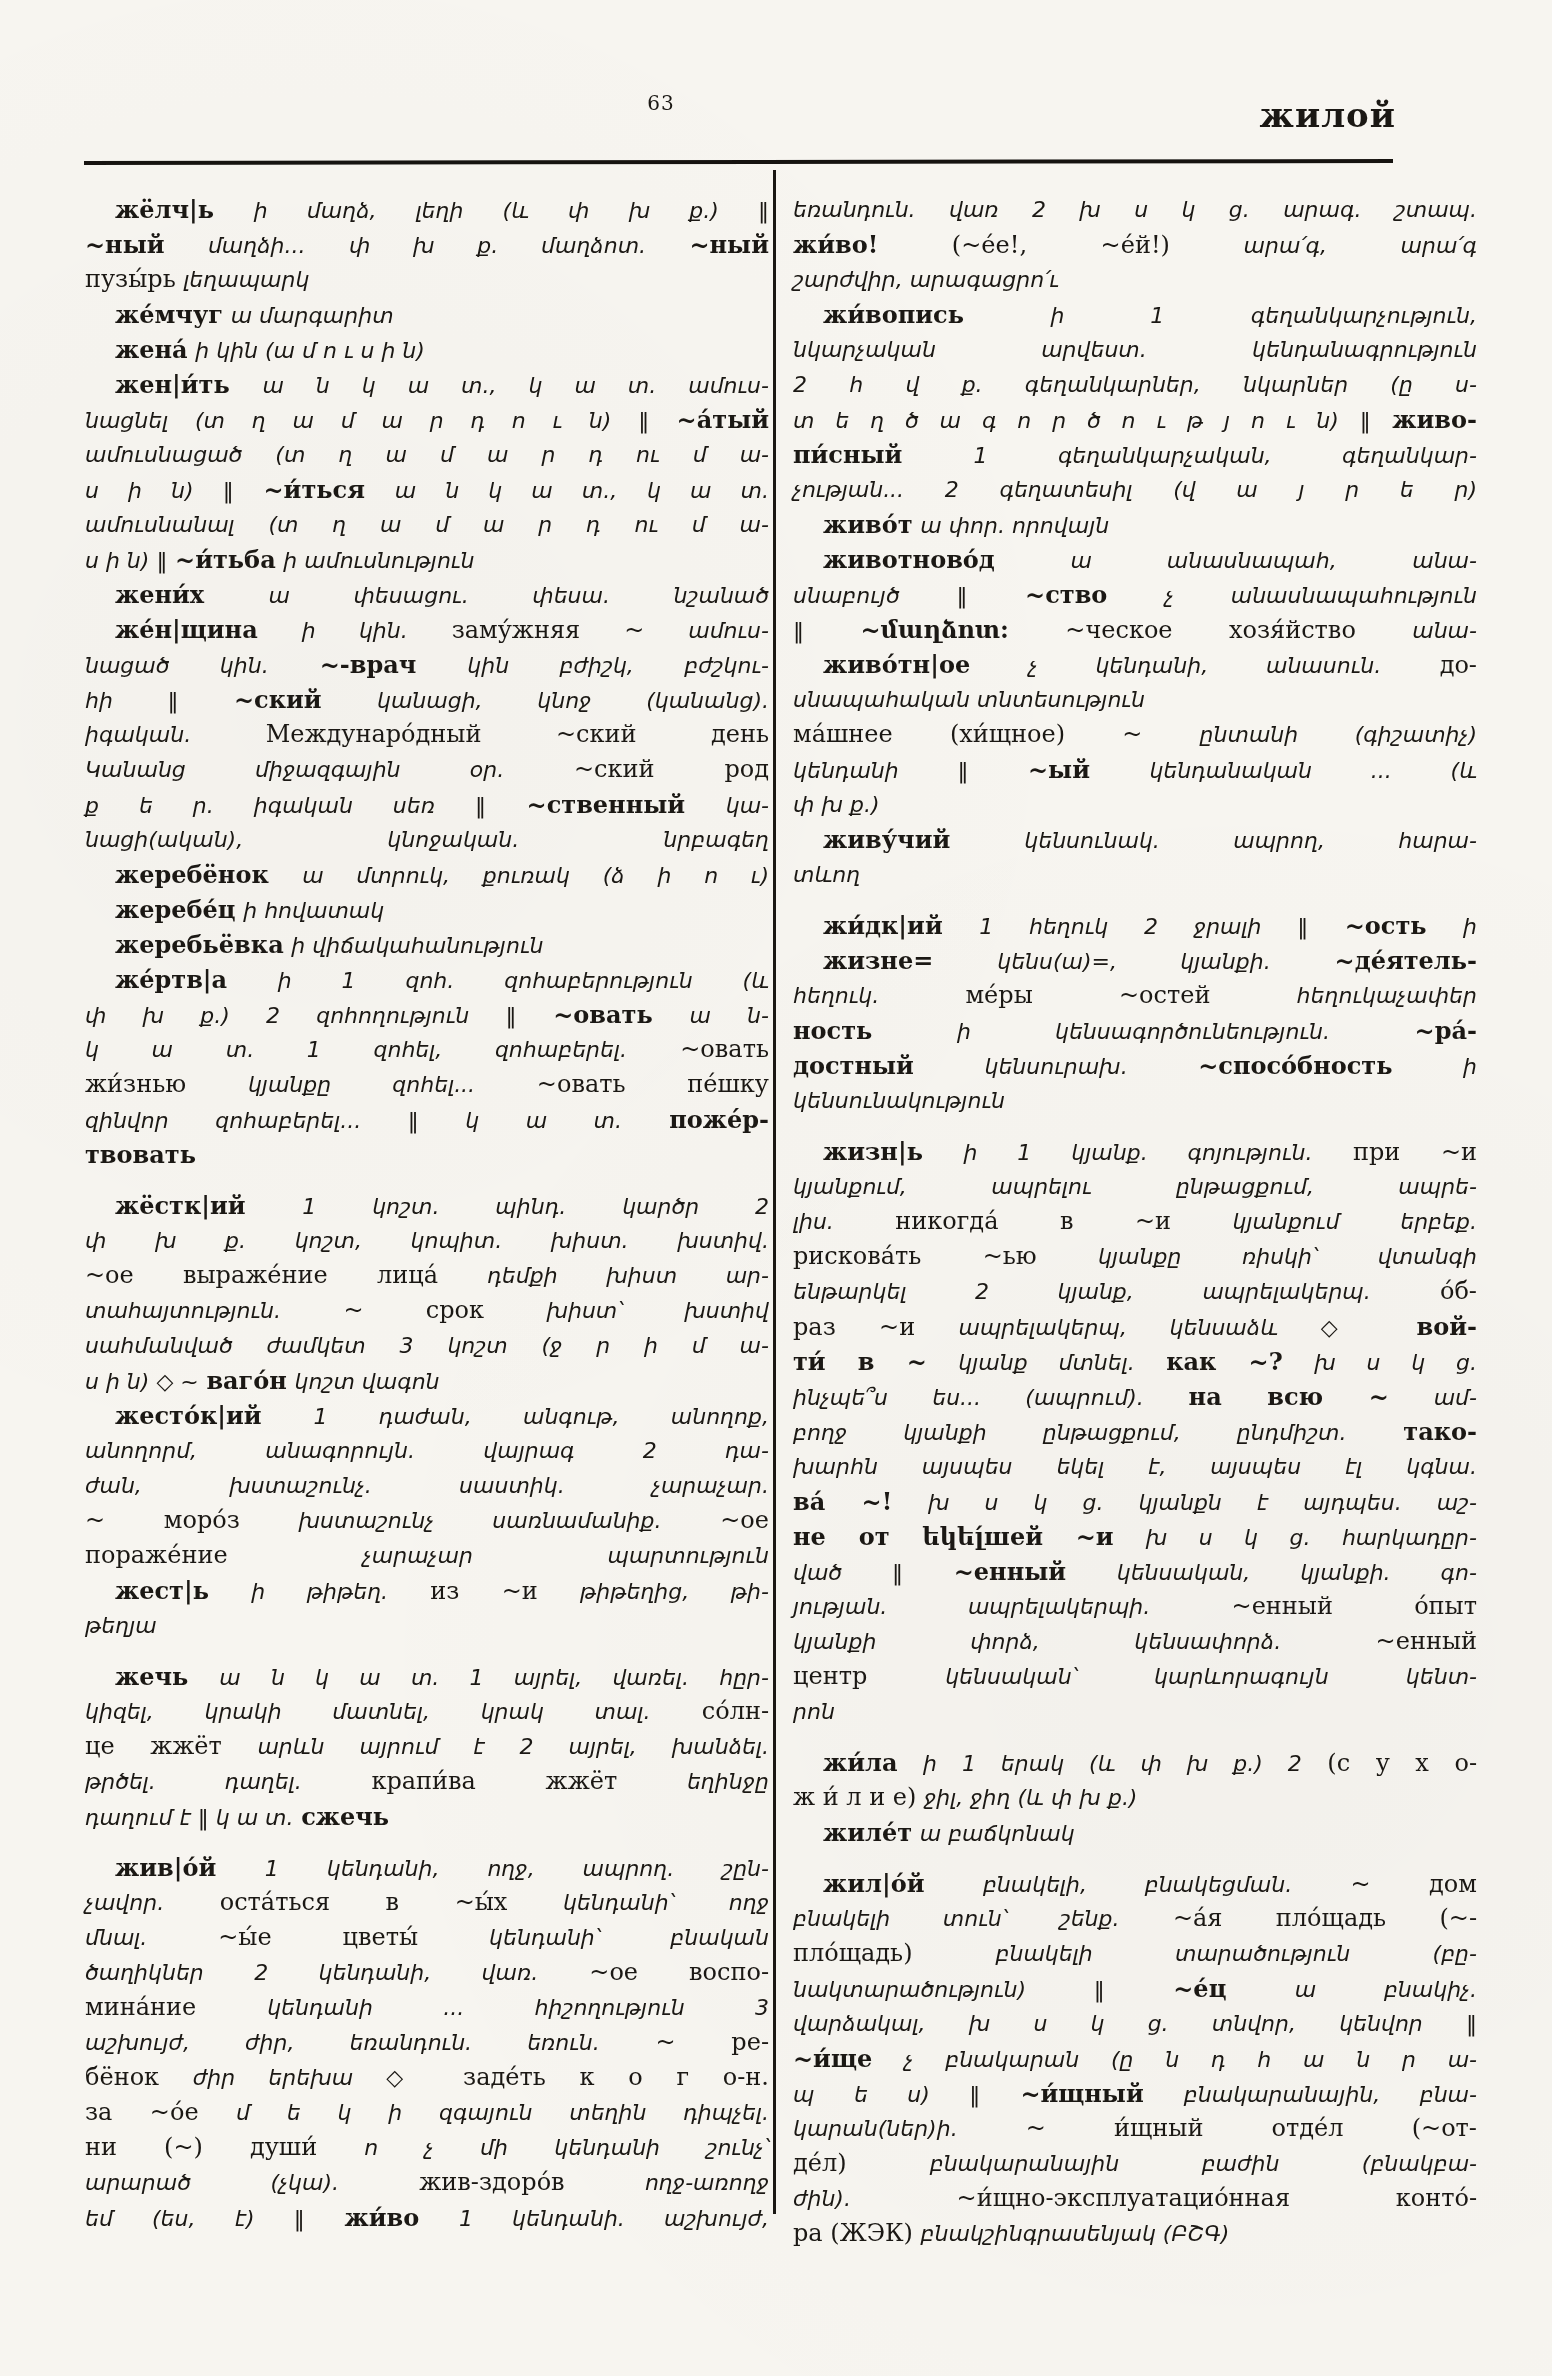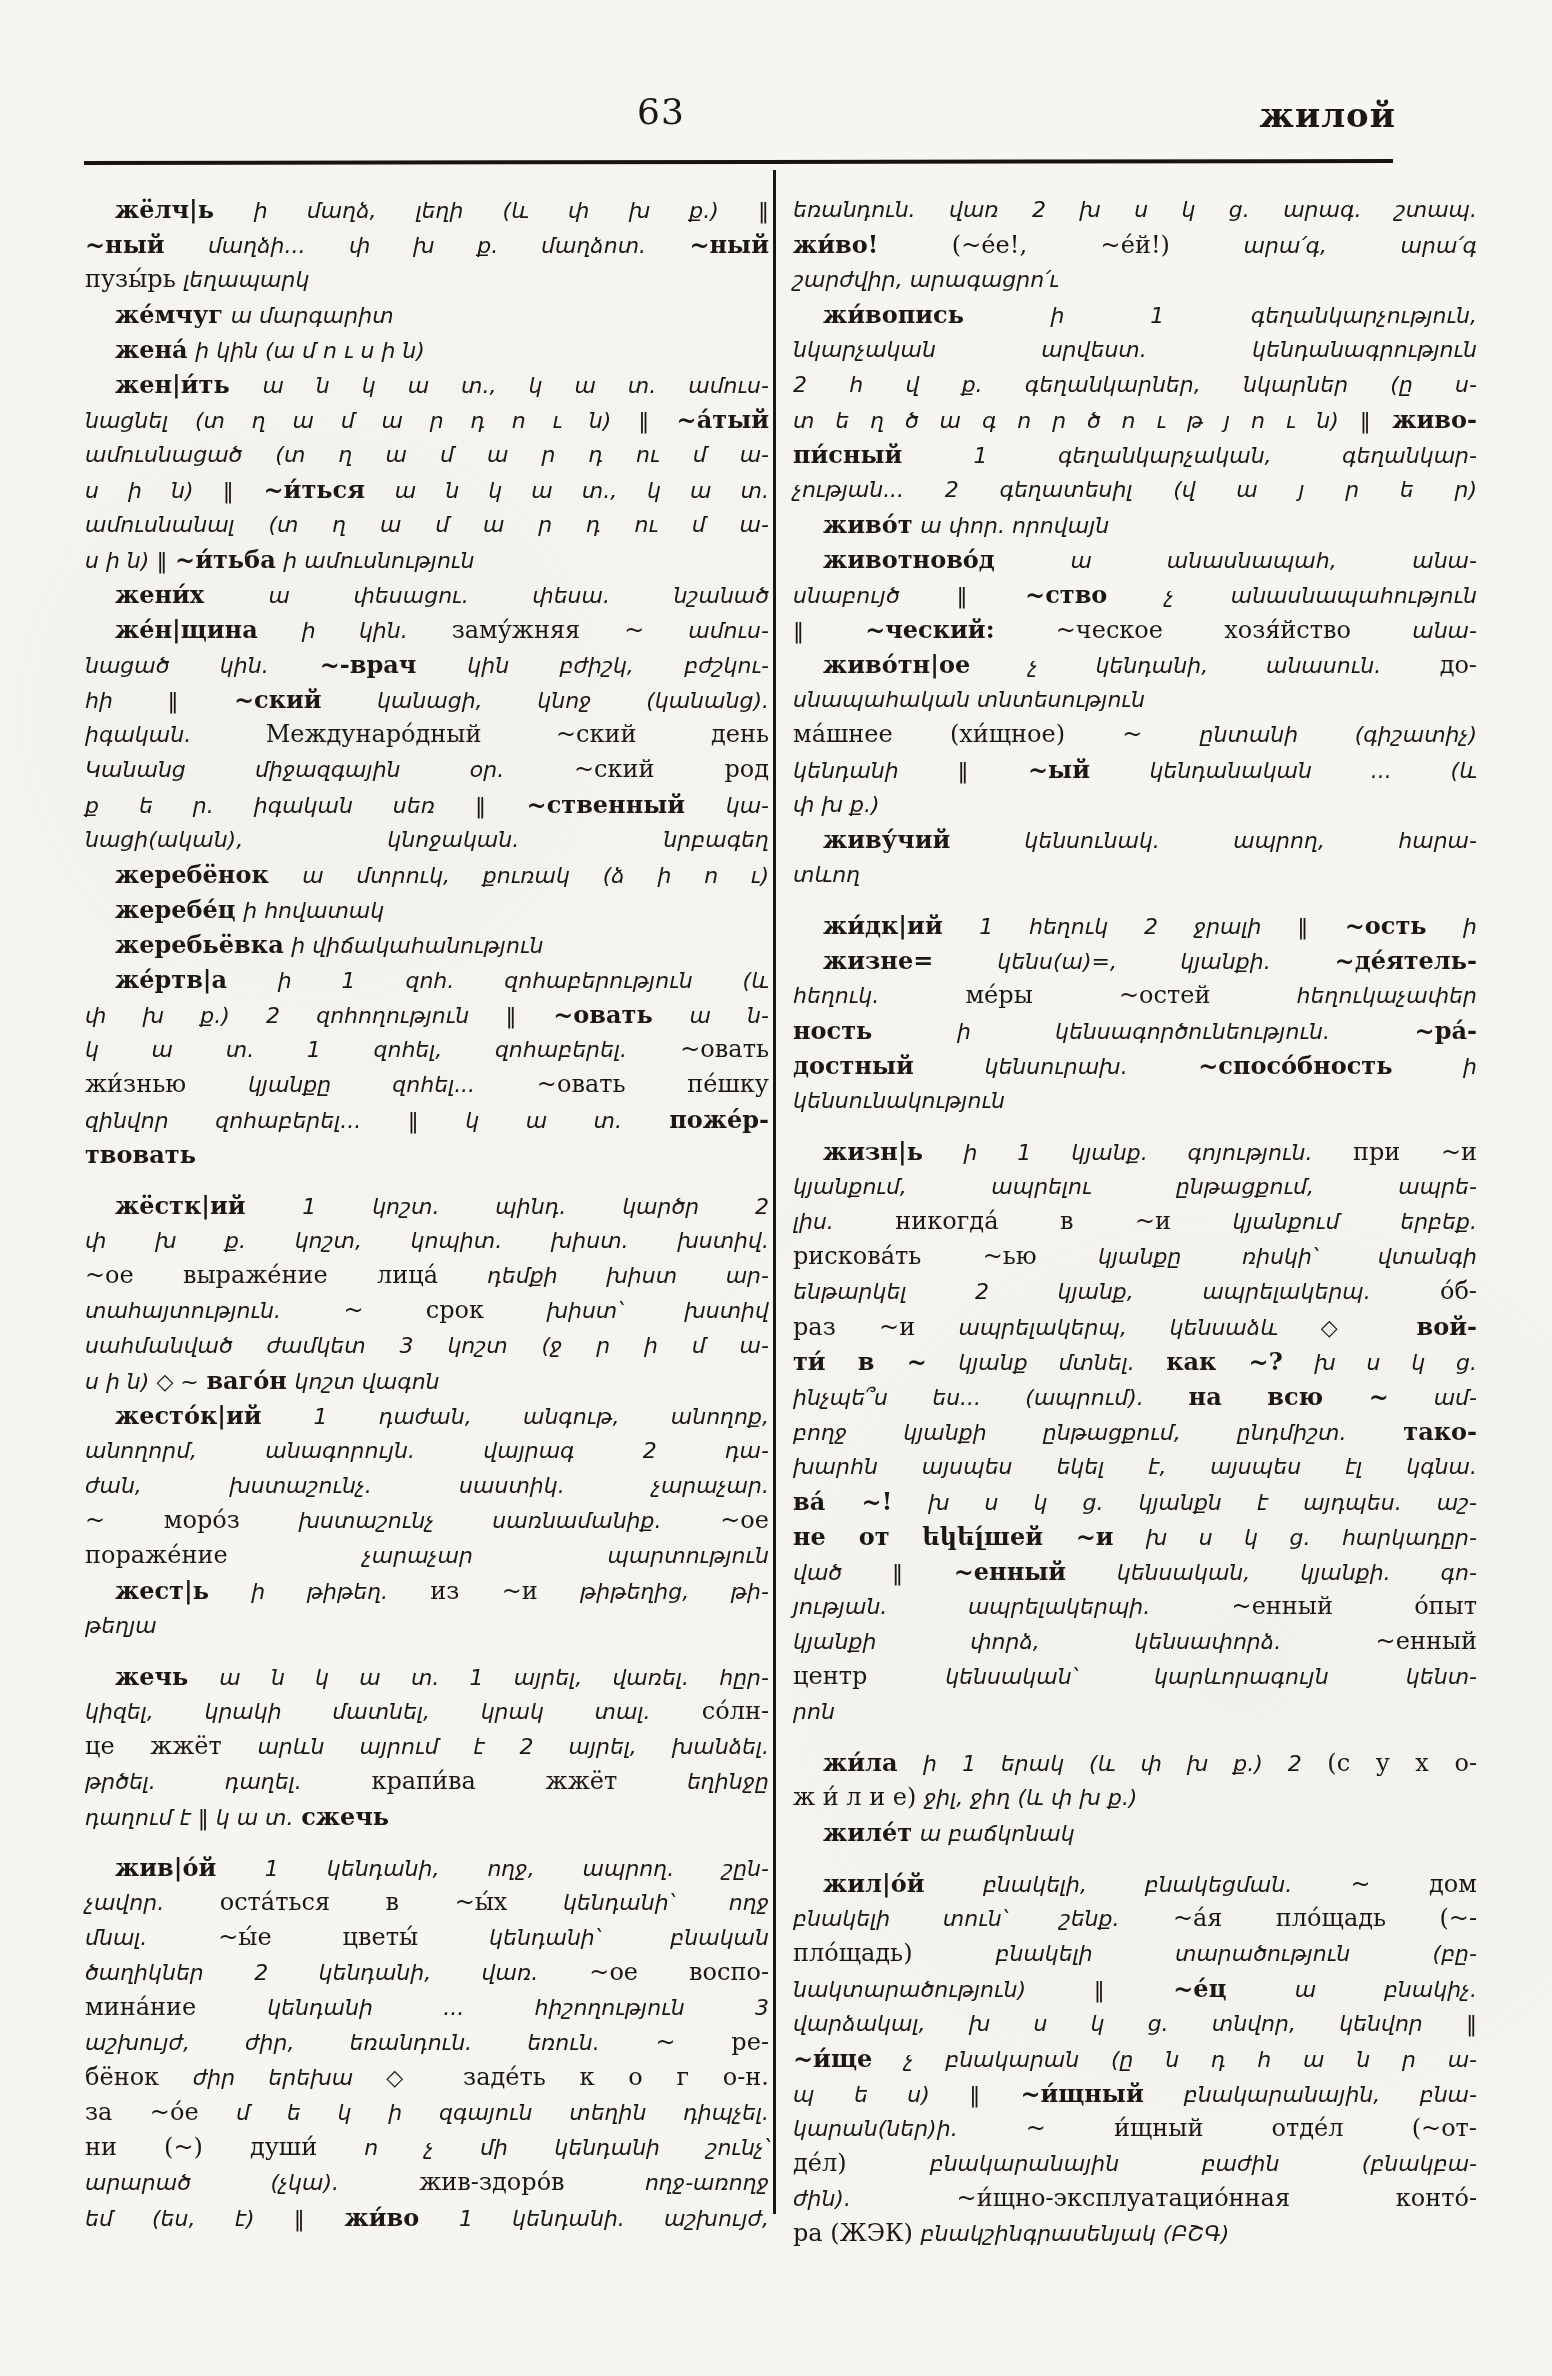--- a/index.html
+++ b/index.html
@@ -16,21 +16,21 @@
     background:
       radial-gradient(circle at 20% 30%, rgba(0,0,0,0.015), transparent 40%),
       radial-gradient(circle at 80% 70%, rgba(0,0,0,0.02), transparent 45%);
     pointer-events:none;
   }
   .page-header{
     position:absolute;top:91px;left:84px;width:1312px;height:50px;
   }
   .page-number{
     position:absolute;left:0;right:158px;text-align:center;
-    font-size:36px;font-family:"DejaVu Serif",serif;letter-spacing:1px;
+    font-size:20px;font-family:"DejaVu Serif",serif;letter-spacing:1px;
   }
   .running-head{
     position:absolute;right:0;top:4px;
     font-size:34px;font-weight:bold;letter-spacing:1px;
   }
   .header-rule{
     position:absolute;top:160px;left:84px;width:1309px;height:4px;
     background:#161310;
     transform:rotate(-0.08deg);
   }
@@ -131,21 +131,21 @@
     <div class="line rag"><span class="sg-a">շարժվիր, արագացրո՛ւ</span></div>
     <div class="line ind"><span class="sg-b">жи́вопись</span> <span class="sg-a">ի 1</span> <span class="sg-a">գեղանկարչություն,</span></div>
     <div class="line"><span class="sg-a">նկարչական արվեստ. կենդանագրություն</span></div>
     <div class="line"><span class="sg-a">2 հ վ ք. գեղանկարներ, նկարներ (ը ս-</span></div>
     <div class="line"><span class="sg-a">տ ե ղ ծ ա գ ո ր ծ ո ւ թ յ ո ւ ն) ‖</span> <span class="sg-b">живо-</span></div>
     <div class="line"><span class="sg-b">пи́сный</span> <span class="sg-a">1 գեղանկարչական, գեղանկար-</span></div>
     <div class="line"><span class="sg-a">չության... 2 գեղատեսիլ (վ ա յ ր ե ր)</span></div>
     <div class="line ind rag"><span class="sg-b">живо́т</span> <span class="sg-a">ա փոր. որովայն</span></div>
     <div class="line ind"><span class="sg-b">животново́д</span> <span class="sg-a">ա անասնապահ,</span> <span class="sg-a">անա-</span></div>
     <div class="line"><span class="sg-a">սնաբույծ ‖</span> <span class="sg-b">~ство</span> <span class="sg-a">չ անասնապահություն</span></div>
-    <div class="line"><span class="sg-a">‖</span> <span class="sg-b">~ческий:</span> <span class="sg-r">~ческое хозя́йство</span> <span class="sg-a">անա-</span></div>
+    <div class="line"><span class="sg-a">‖</span> <span class="sg-b">~մաղձոտ:</span> <span class="sg-r">~ческое хозя́йство</span> <span class="sg-a">անա-</span></div>
     <div class="line ind"><span class="sg-b">живо́тн|ое</span> <span class="sg-a">չ կենդանի, անասուն.</span> <span class="sg-r">до-</span></div>
     <div class="line rag"><span class="sg-a">սնապահական  տնտեսություն</span></div>
     <div class="line"><span class="sg-r">ма́шнее (хи́щное) ~</span> <span class="sg-a">ընտանի (գիշատիչ)</span></div>
     <div class="line"><span class="sg-a">կենդանի ‖</span> <span class="sg-b">~ый</span> <span class="sg-a">կենդանական ... (և</span></div>
     <div class="line rag"><span class="sg-a">փ խ ք.)</span></div>
     <div class="line ind"><span class="sg-b">живу́чий</span> <span class="sg-a">կենսունակ. ապրող, հարա-</span></div>
     <div class="line rag"><span class="sg-a">տևող</span></div>
     <div class="line ind gap"><span class="sg-b">жи́дк|ий</span> <span class="sg-a">1 հեղուկ 2 ջրալի ‖</span> <span class="sg-b">~ость</span> <span class="sg-a">ի</span></div>
     <div class="line ind"><span class="sg-b">жизне=</span> <span class="sg-a">կենս(ա)=, կյանքի.</span> <span class="sg-b">~де́ятель-</span></div>
     <div class="line"><span class="sg-a">հեղուկ.</span> <span class="sg-r">ме́ры ~остей</span> <span class="sg-a">հեղուկաչափեր</span></div>

